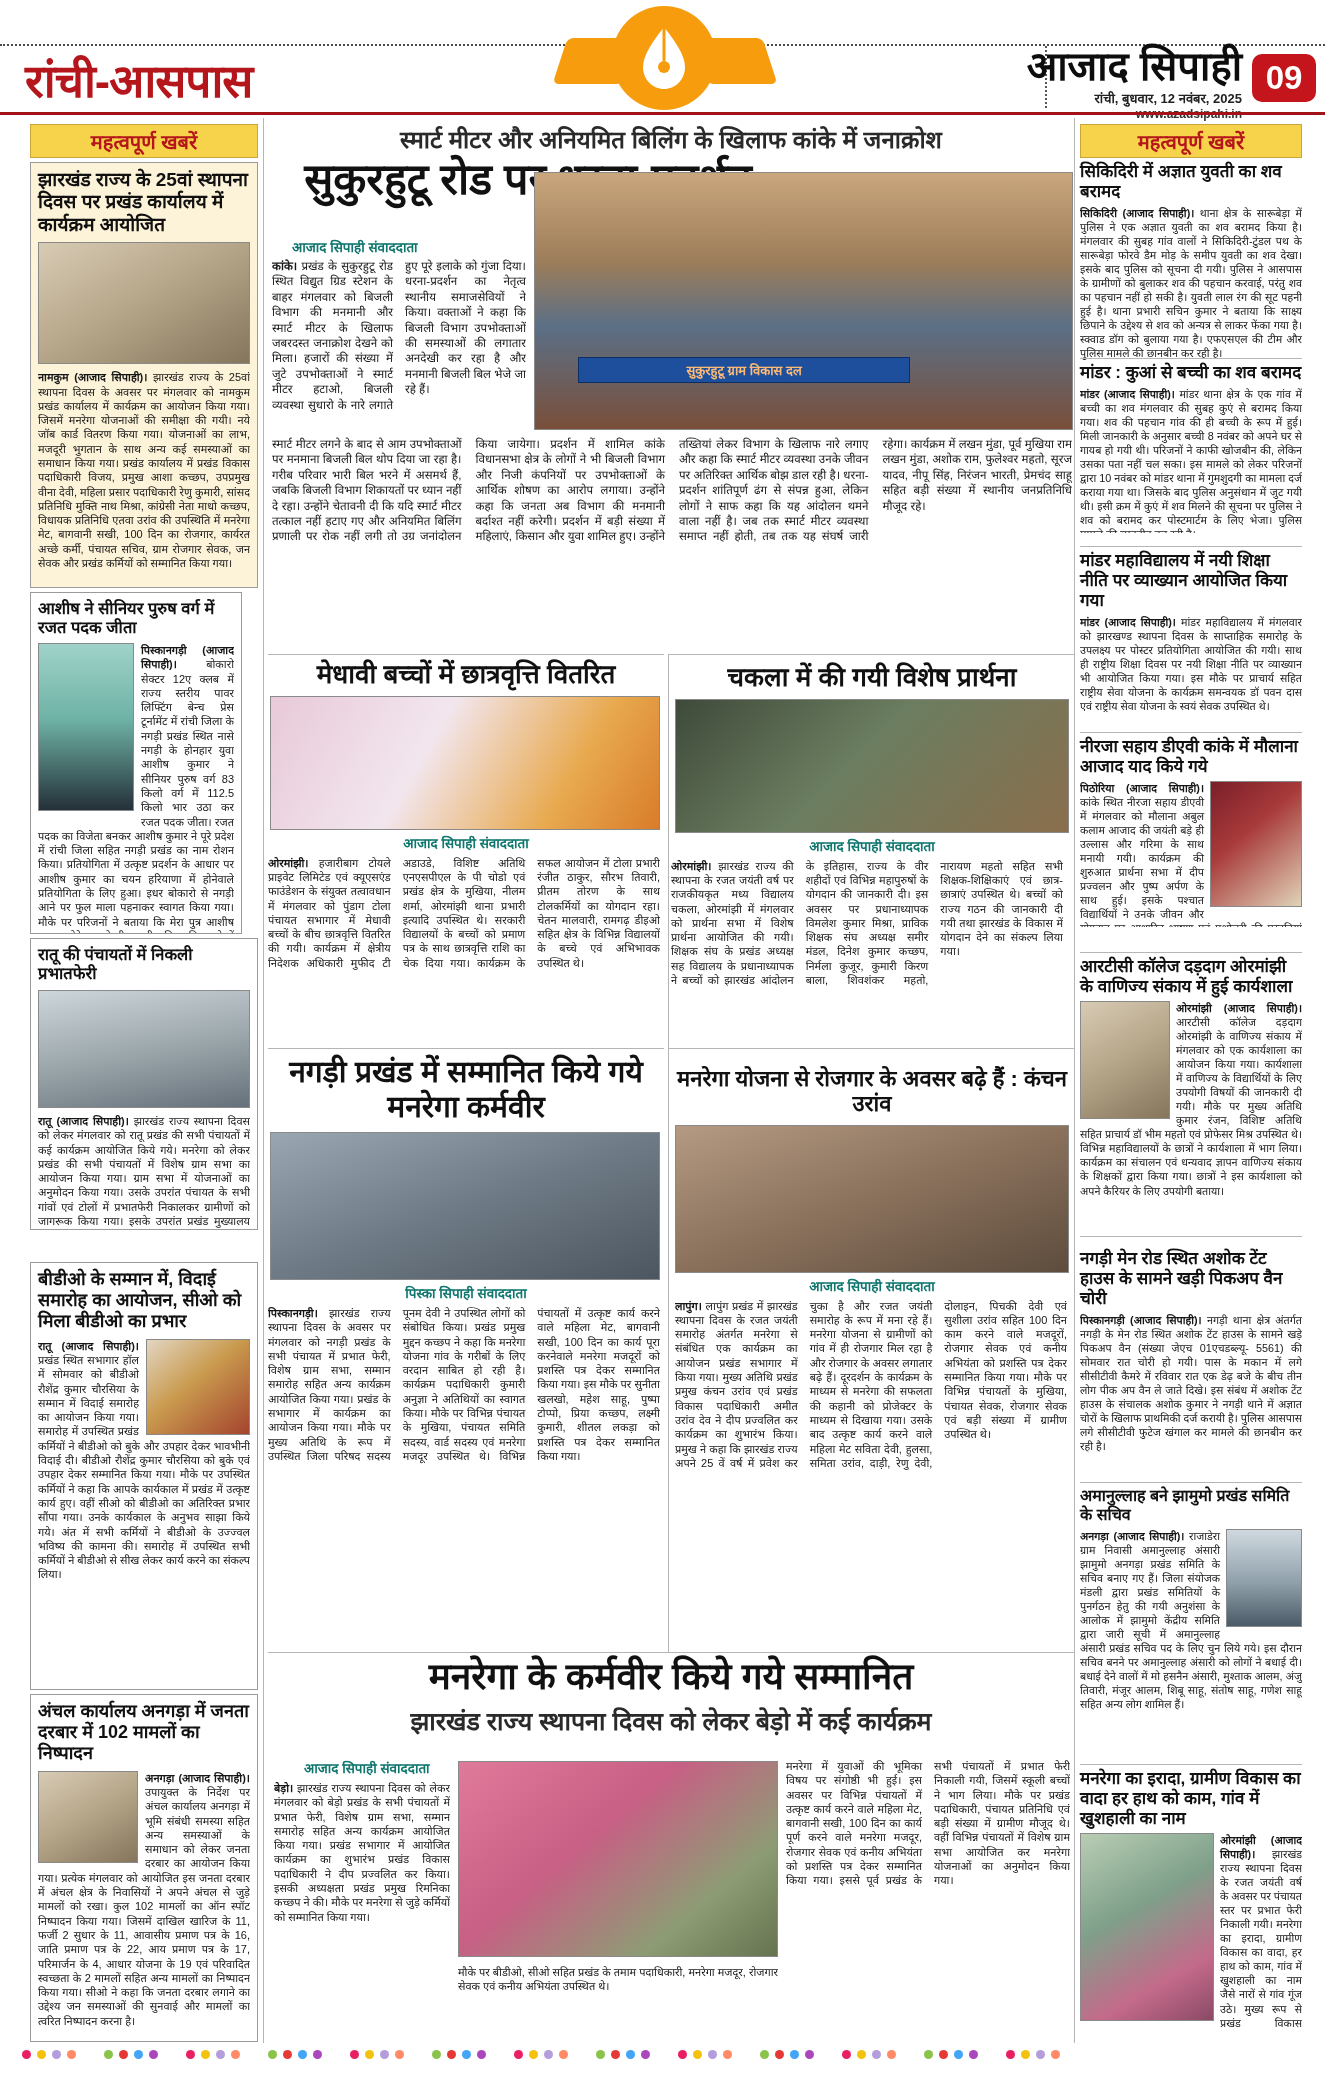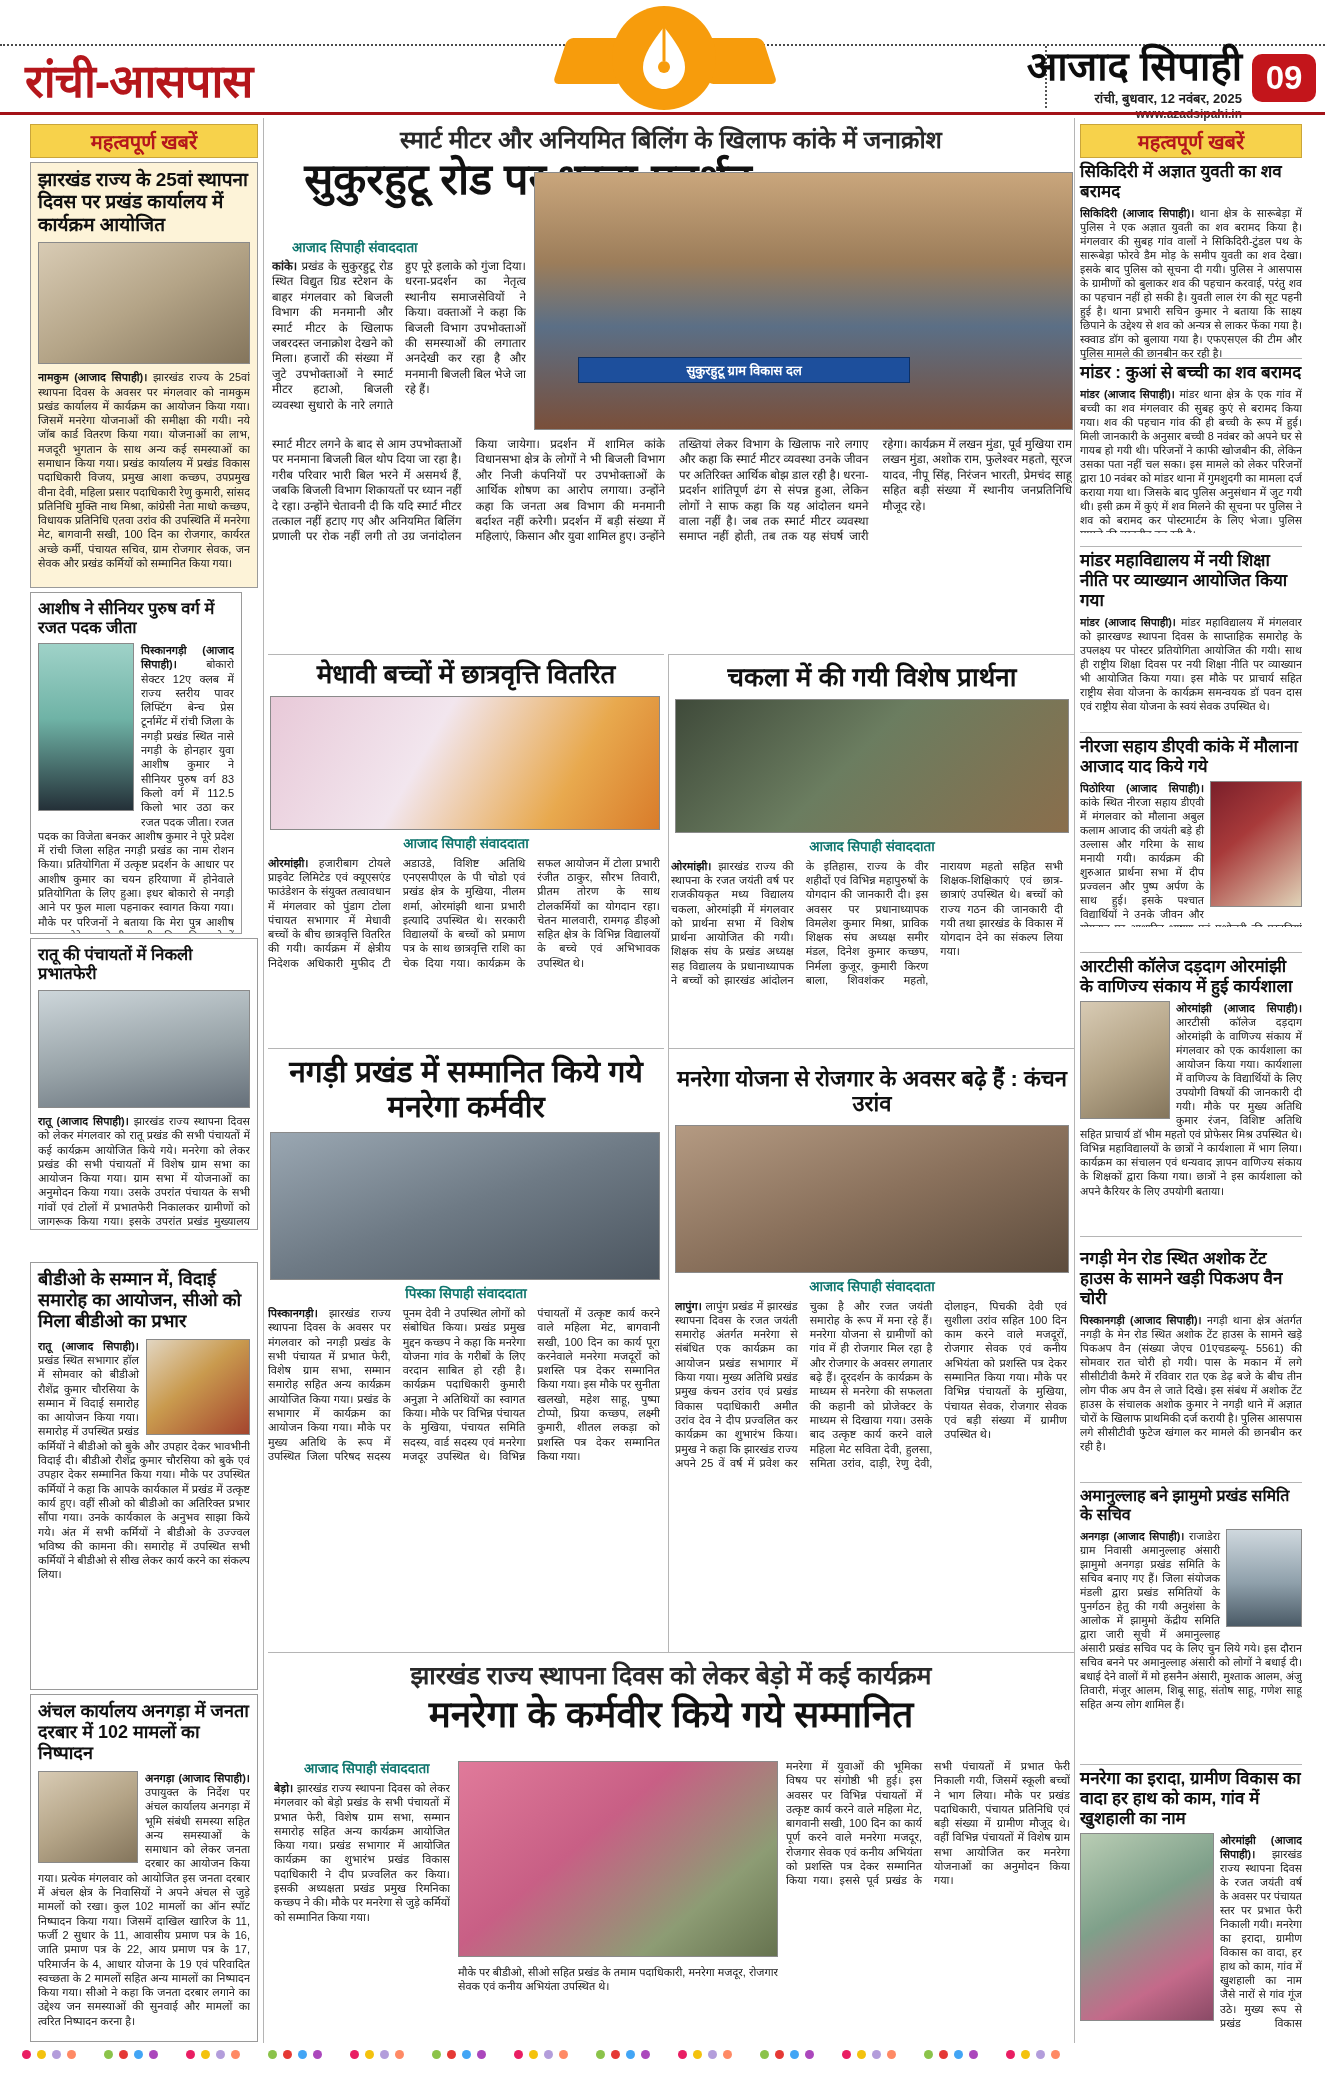--- a/index.html
+++ b/index.html
@@ -32,21 +32,21 @@
   .g-group1{background:linear-gradient(160deg,#9aa7b2 0%,#6e7a85 50%,#4c5660 100%);}
   .g-group2{background:linear-gradient(160deg,#b49a82 0%,#8a715c 50%,#5d4c3d 100%);}
   .g-stage{background:linear-gradient(140deg,#e07a9a 0%,#c85f85 40%,#8d9c74 75%,#66734f 100%);}
   .g-office{background:linear-gradient(150deg,#d8cbb4 0%,#b4a487 50%,#84755c 100%);}
   .g-athlete{background:linear-gradient(180deg,#9fd2c8 0%,#6fb3a6 45%,#243038 100%);}
   .g-street{background:linear-gradient(170deg,#cdd6da 0%,#98a3a8 55%,#66707a 100%);}
   .g-flowers{background:linear-gradient(140deg,#e2d6c2 0%,#c99a4e 45%,#a4442e 100%);}
   .g-shrine{background:linear-gradient(140deg,#7a1f2a 0%,#a83a3a 40%,#e0d3b8 100%);}
   .g-portrait{background:linear-gradient(180deg,#cfd8de 0%,#8fa0ab 55%,#4a5a66 100%);}
   .g-banner{background:linear-gradient(150deg,#b9cdb4 0%,#7fa08a 40%,#c46a8a 75%,#8a4a66 100%);}
-  .banner-strip{position:absolute;left:8%;bottom:18%;width:60%;background:#1d4f9c;color:#ffffff;
+  .banner-strip{position:absolute;left:8%;bottom:18%;width:60%;background:#1d4f9c;color:#fdba74;
         font-size:13px;font-weight:bold;text-align:center;padding:3px 4px;border:1px solid #0d2f63;}
   
   .orb{border-radius:50%;background:#f79c0c;display:flex;align-items:center;justify-content:center;}
   .wing{background:#f79c0c;}
   #dots{position:absolute;left:22px;top:2050px;width:1280px;display:flex;align-items:center;}
   .dot{width:9px;height:9px;border-radius:50%;margin-right:6px;flex:0 0 auto;}
   .gap{width:22px;flex:0 0 auto;}
 </style>
 </head>
 <body>
@@ -179,22 +179,22 @@
     <div class="c hl" style="font-size:22px;line-height:1.15;margin-top:17px;">मनरेगा योजना से रोजगार के अवसर बढ़े हैं : कंचन उरांव</div>
     <div class="ph g-group2" style="width:394px;height:148px;margin:8px 0 4px 6px;"></div>
     <div class="c byline">आजाद सिपाही संवाददाता</div>
     <div class="j tiny cols3 ovh" style="width:392px;height:348px;margin:4px 0 0 6px;">
       <span class="b">लापुंग।</span>
       <span>लापुंग प्रखंड में झारखंड स्थापना दिवस के रजत जयंती समारोह अंतर्गत मनरेगा से संबंधित एक कार्यक्रम का आयोजन प्रखंड सभागार में किया गया। मुख्य अतिथि प्रखंड प्रमुख कंचन उरांव एवं प्रखंड विकास पदाधिकारी अमीत उरांव देव ने दीप प्रज्वलित कर कार्यक्रम का शुभारंभ किया। प्रमुख ने कहा कि झारखंड राज्य अपने 25 वें वर्ष में प्रवेश कर चुका है और रजत जयंती समारोह के रूप में मना रहे हैं। मनरेगा योजना से ग्रामीणों को गांव में ही रोजगार मिल रहा है और रोजगार के अवसर लगातार बढ़े हैं। दूरदर्शन के कार्यक्रम के माध्यम से मनरेगा की सफलता की कहानी को प्रोजेक्टर के माध्यम से दिखाया गया। उसके बाद उत्कृष्ट कार्य करने वाले महिला मेट सविता देवी, हुलसा, समिता उरांव, दाड़ी, रेणु देवी, दोलाइन, पिचकी देवी एवं सुशीला उरांव सहित 100 दिन काम करने वाले मजदूरों, रोजगार सेवक एवं कनीय अभियंता को प्रशस्ति पत्र देकर सम्मानित किया गया। मौके पर विभिन्न पंचायतों के मुखिया, पंचायत सेवक, रोजगार सेवक एवं बड़ी संख्या में ग्रामीण उपस्थित थे।</span>
     </div>
   </div>
 
   <div class="a" style="left:268px;top:1652px;width:806px;height:392px;border-top:1px solid #b5b5b5;">
+    <div class="c hl" style="font-size:37px;margin-top:2px;">मनरेगा के कर्मवीर किये गये सम्मानित</div>
     <div class="c b" style="font-size:25px;color:#2a2a2a;margin-top:4px;">झारखंड राज्य स्थापना दिवस को लेकर बेड़ो में कई कार्यक्रम</div>
-    <div class="c hl" style="font-size:37px;margin-top:2px;">मनरेगा के कर्मवीर किये गये सम्मानित</div>
     <div class="byline" style="position:absolute;left:36px;top:106px;">आजाद सिपाही संवाददाता</div>
     <div class="j tiny ovh" style="position:absolute;left:6px;top:128px;width:176px;height:258px;">
       <span class="b">बेड़ो।</span>
       <span>झारखंड राज्य स्थापना दिवस को लेकर मंगलवार को बेड़ो प्रखंड के सभी पंचायतों में प्रभात फेरी, विशेष ग्राम सभा, सम्मान समारोह सहित अन्य कार्यक्रम आयोजित किया गया। प्रखंड सभागार में आयोजित कार्यक्रम का शुभारंभ प्रखंड विकास पदाधिकारी ने दीप प्रज्वलित कर किया। इसकी अध्यक्षता प्रखंड प्रमुख रिमनिका कच्छप ने की। मौके पर मनरेगा से जुड़े कर्मियों को सम्मानित किया गया।</span>
     </div>
     <div class="ph g-stage" style="position:absolute;left:190px;top:108px;width:320px;height:196px;"></div>
     <div class="j tiny ovh" style="position:absolute;left:190px;top:312px;width:320px;height:74px;">मौके पर बीडीओ, सीओ सहित प्रखंड के तमाम पदाधिकारी, मनरेगा मजदूर, रोजगार सेवक एवं कनीय अभियंता उपस्थित थे।</div>
     <div class="j tiny cols2 ovh" style="position:absolute;left:518px;top:106px;width:284px;height:280px;">मनरेगा में युवाओं की भूमिका विषय पर संगोष्ठी भी हुई। इस अवसर पर विभिन्न पंचायतों में उत्कृष्ट कार्य करने वाले महिला मेट, बागवानी सखी, 100 दिन का कार्य पूर्ण करने वाले मनरेगा मजदूर, रोजगार सेवक एवं कनीय अभियंता को प्रशस्ति पत्र देकर सम्मानित किया गया। इससे पूर्व प्रखंड के सभी पंचायतों में प्रभात फेरी निकाली गयी, जिसमें स्कूली बच्चों ने भाग लिया। मौके पर प्रखंड पदाधिकारी, पंचायत प्रतिनिधि एवं बड़ी संख्या में ग्रामीण मौजूद थे। वहीं विभिन्न पंचायतों में विशेष ग्राम सभा आयोजित कर मनरेगा योजनाओं का अनुमोदन किया गया।</div>
   </div>
 

